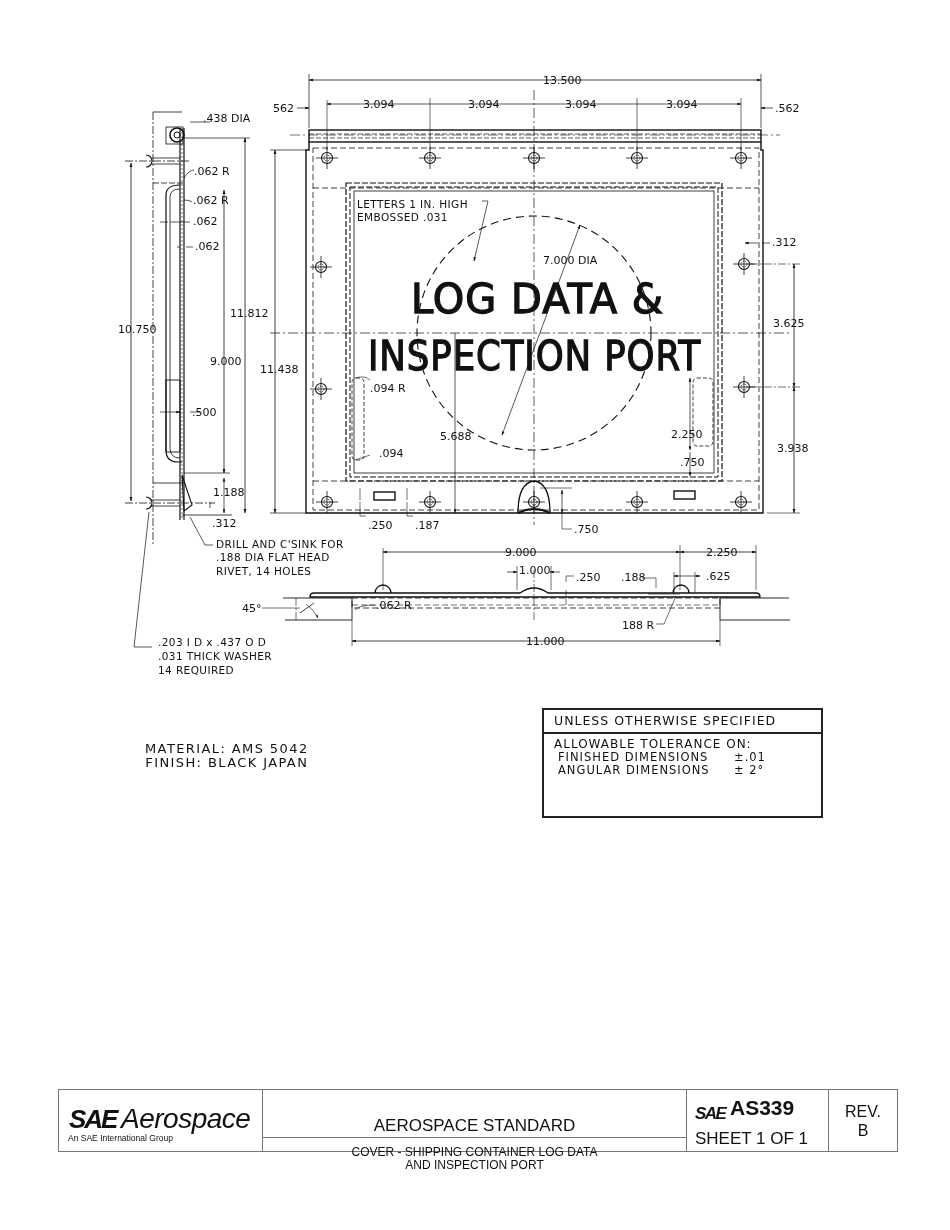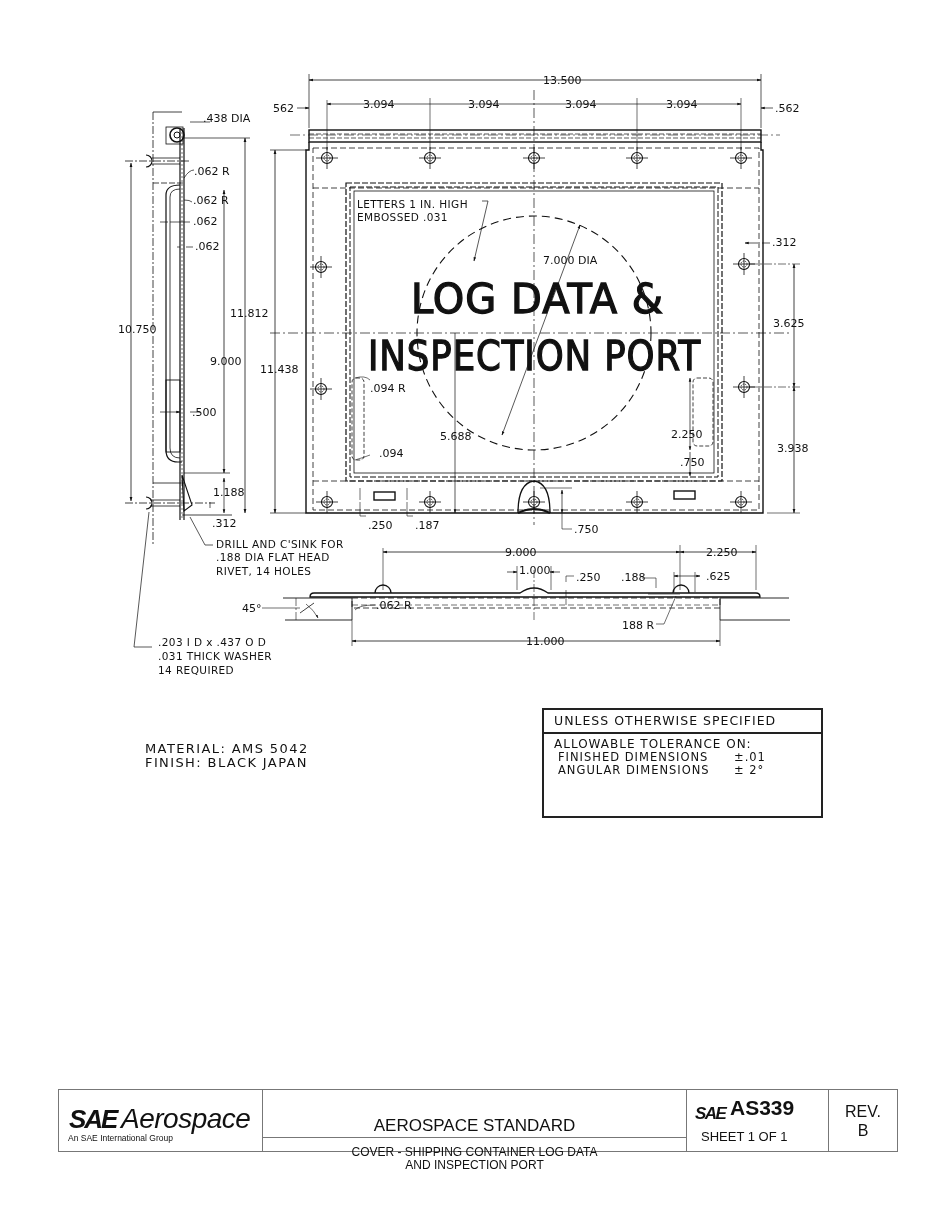--- a/index.html
+++ b/index.html
@@ -9,34 +9,34 @@
   .dim { font-size: 11px; }
   .note { font-size: 10.5px; letter-spacing: 0.4px; }
   .emb { font-family: "DejaVu Sans", sans-serif; font-size: 40px; fill: #fff; stroke: #111; stroke-width: 1.3px; letter-spacing: 1px; }
 
   .tolbox { position: absolute; left: 542px; top: 708px; width: 281px; height: 110px; border: 2px solid #222; box-sizing: border-box; font-family: "DejaVu Sans", sans-serif; }
   .tolbox .hdr { height: 24px; border-bottom: 2px solid #222; font-size: 12.5px; letter-spacing: 1px; padding: 3px 0 0 10px; box-sizing: border-box; }
   .tolbox .body { padding: 4px 0 0 10px; font-size: 12px; letter-spacing: 1px; line-height: 13px; }
   .tolbox .body .row { padding-left: 4px; font-size: 11.5px; display: flex; }
   .tolbox .body .row .lbl { width: 176px; }
 
-  .material { position: absolute; left: 145px; top: 742px; font-family: "DejaVu Sans", sans-serif; font-size: 13px; letter-spacing: 1.4px; line-height: 14px; }
+  .material { position: absolute; left: 145px; top: 742px; font-family: "DejaVu Sans", sans-serif; font-size: 13px; letter-spacing: 1.4px; line-height: 14px; text-align: center; }
 
   .titleblock { position: absolute; left: 58px; top: 1089px; width: 840px; height: 63px; border: 1px solid #777; box-sizing: border-box; display: flex; font-family: "Liberation Sans", sans-serif; }
   .tb-logo { width: 203px; border-right: 1px solid #777; position: relative; }
   .tb-logo .sae { position: absolute; left: 10px; top: 14px; font-size: 26px; font-weight: bold; font-style: italic; letter-spacing: -2px; }
   .tb-logo .aero { position: absolute; left: 62px; top: 13px; font-size: 28px; font-style: italic; letter-spacing: -0.5px; }
   .tb-logo .sub { position: absolute; left: 9px; top: 43px; font-size: 8.5px; }
   .tb-mid { width: 423px; border-right: 1px solid #777; display: flex; flex-direction: column; }
   .tb-mid .std { height: 23px; border-bottom: 1px solid #777; text-align: center; font-size: 17px; font-weight: normal; line-height: 24px; margin-top: 24px; }
   .tb-mid .desc { flex: 1; text-align: center; font-size: 12px; line-height: 13px; padding-top: 8px; }
   .tb-num { width: 141px; border-right: 1px solid #777; position: relative; }
   .tb-num .sae-s { position: absolute; left: 8px; top: 14px; font-size: 17px; font-weight: bold; font-style: italic; letter-spacing: -1.5px; }
   .tb-num .as { position: absolute; left: 43px; top: 6px; font-size: 21px; font-weight: bold; }
-  .tb-num .sheet { position: absolute; left: 14px; top: 39px; font-size: 13px; }
+  .tb-num .sheet { position: absolute; left: 8px; top: 39px; font-size: 17px; }
   .tb-rev { flex: 1; text-align: center; font-size: 16px; font-weight: normal; padding-top: 12px; line-height: 19px; }
 </style>
 </head>
 <body>
 
 <svg id="drawing" width="950" height="1230" viewBox="0 0 950 1230" xmlns="http://www.w3.org/2000/svg">
   <defs>
     <marker id="arr" viewBox="0 0 10 10" refX="9" refY="5" markerWidth="6" markerHeight="6" orient="auto-start-reverse">
       <path d="M0,2 L10,5 L0,8 z" fill="#111"></path>
     </marker>

